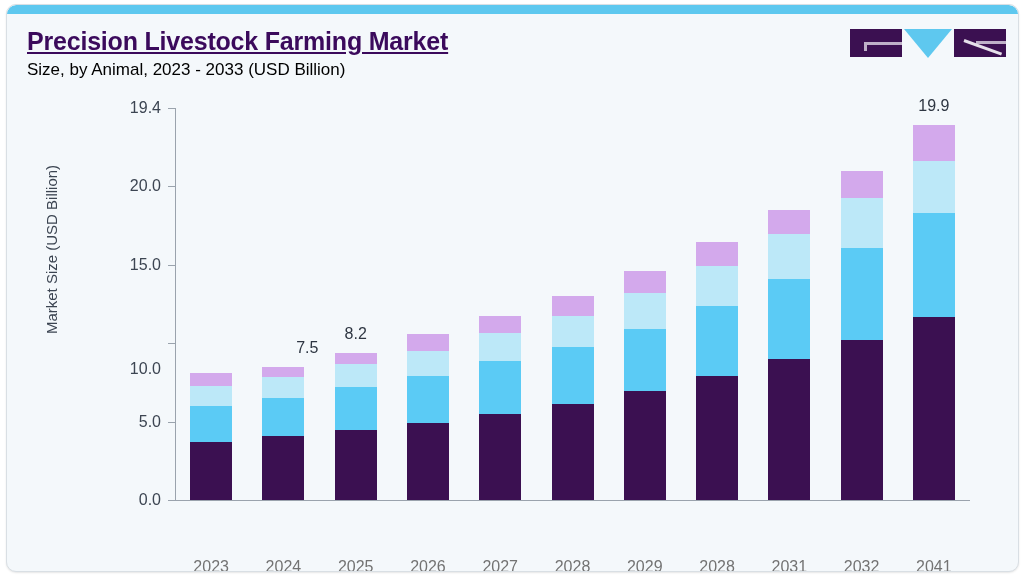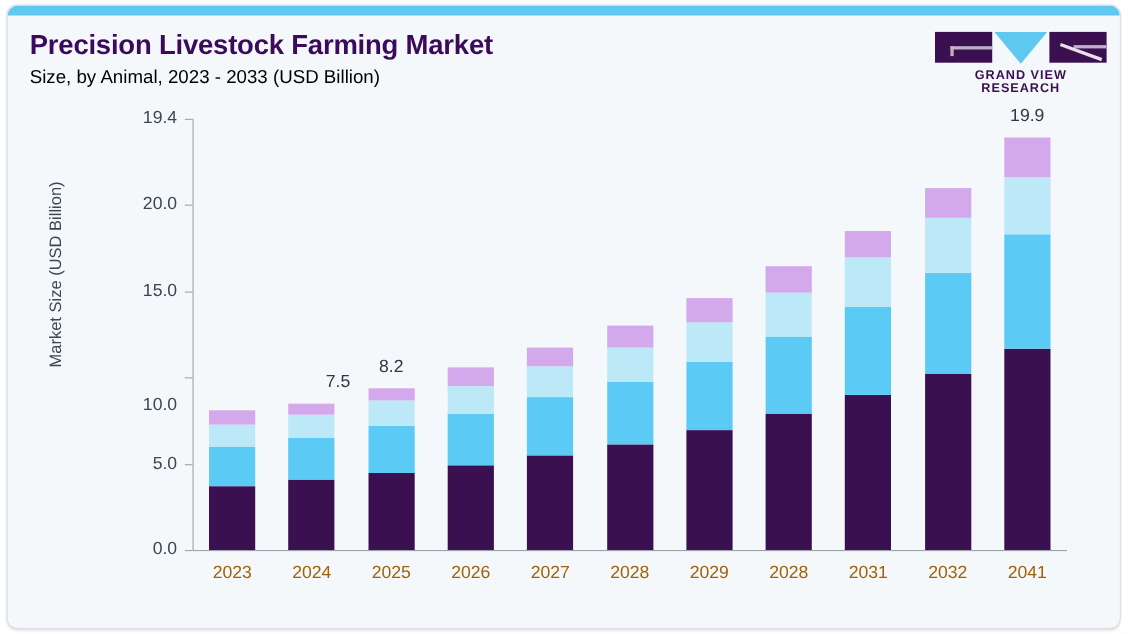--- a/index.html
+++ b/index.html
@@ -38,20 +38,21 @@
   }
   
   .chart-title {
     position: absolute;
     left: 20px; top: 22px;
     font-size: 25px;
     font-weight: bold;
     color: #3b0a5c;
     letter-spacing: -0.2px;
     white-space: nowrap;
+    text-decoration: underline;
   }
   .chart-subtitle {
     position: absolute;
     left: 20px; top: 55px;
     font-size: 17px;
     font-weight: normal;
     color: #000000;
     white-space: nowrap;
   }
   
@@ -167,22 +168,23 @@
     text-align: center;
     font-size: 16px;
     color: #2e3642;
     transform: translateX(-50%);
   }
   .xtick-label {
     position: absolute;
     width: 80px;
     text-align: center;
     font-size: 16px;
-    color: #a16207;
+    color: #737373;
     transform: translateX(-50%);
+    margin-top: 46px;
   }
   
   .legend {
     position: absolute;
     left: 0; top: 537px;
     width: 100%;
     display: flex;
     justify-content: center;
     align-items: center;
     gap: 26px;
@@ -217,21 +219,20 @@
         <div class="logo-box left">
           <div class="logo-g-h"></div>
           <div class="logo-g-v"></div>
         </div>
         <div class="logo-tri"></div>
         <div class="logo-box right">
           <div class="logo-r-h"></div>
           <div class="logo-r-d"></div>
         </div>
       </div>
-      <div class="logo-text">GRAND VIEW RESEARCH</div>
     </div>
 
     <div class="plot-wrap" id="plot">
       <div class="y-axis-title">Market Size (USD Billion)</div>
     <div class="axis-line-y" style="left: 168px; top: 103px; height: 392px;"></div>
         <div class="axis-line-x" style="left: 168px; top: 495px; width: 795px;"></div>
         <div class="ytick-mark" style="left: 161px; top: 495px;"></div>
         <div class="ytick-label" style="right: 857px; top: 495px;">0.0</div>
         <div class="ytick-mark" style="left: 161px; top: 416.6px;"></div>
         <div class="ytick-label" style="right: 857px; top: 416.6px;">5.0</div>

